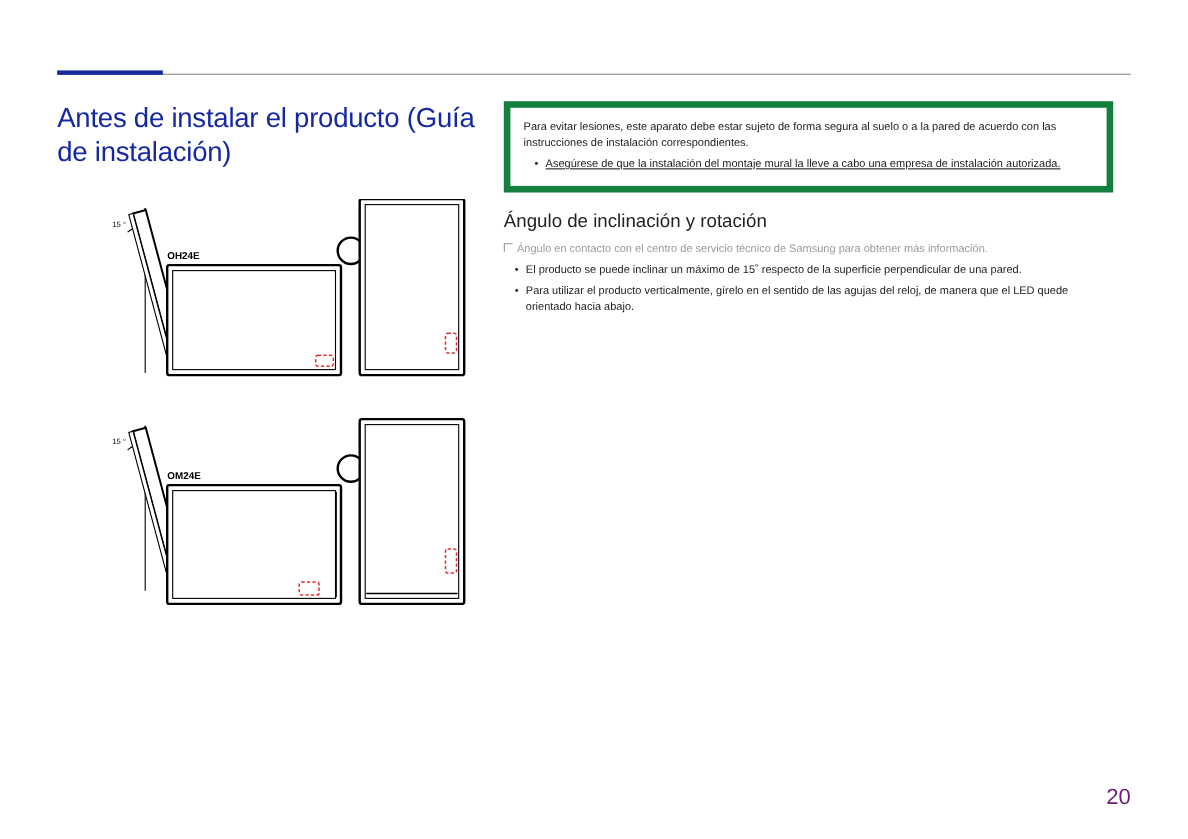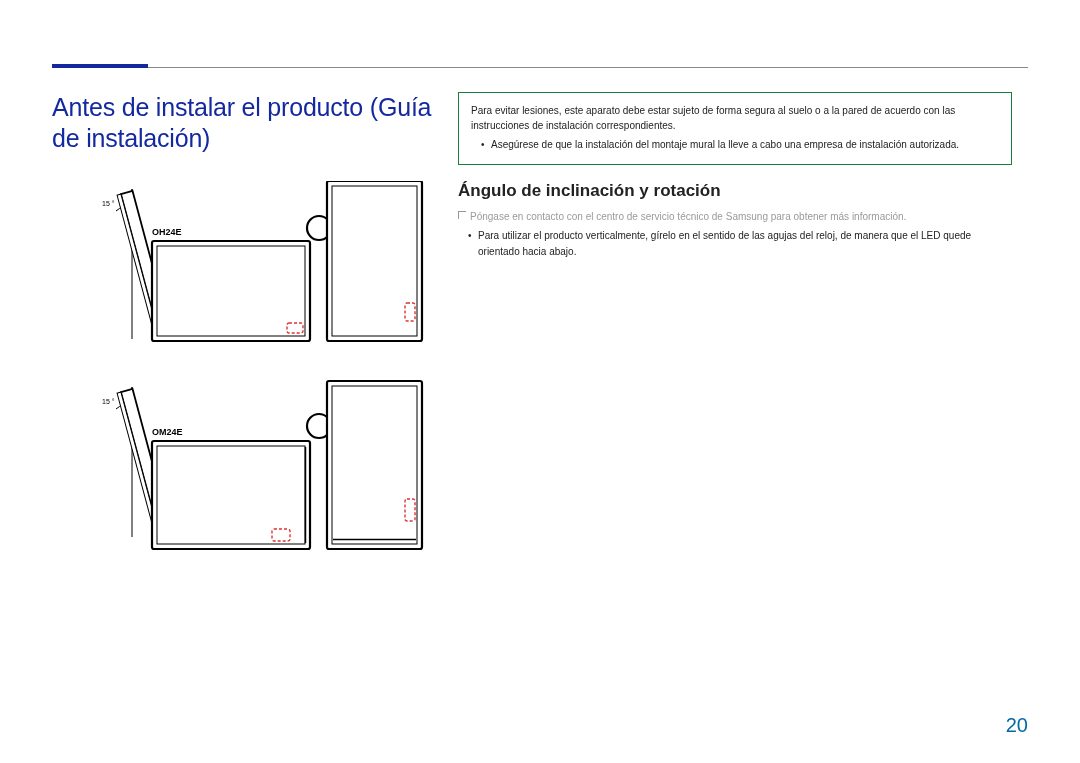--- a/index.html
+++ b/index.html
@@ -8,32 +8,32 @@
   .rule-top { position: absolute; top: 67px; left: 52px; right: 52px; height: 0; border-top: 1px solid #888; }
   .rule-accent { position: absolute; top: 64px; left: 52px; width: 96px; height: 4px; background: #1428a0; }
   .content { position: absolute; top: 92px; left: 52px; right: 68px; display: flex; justify-content: space-between; }
   .left-col { width: 392px; flex: 0 0 392px; }
   .right-col { flex: 1; padding-left: 14px; }
   h1 { font-size: 25px; font-weight: 400; color: #1428a0; line-height: 1.25; letter-spacing: -0.2px; }
   .diagram-block { margin-top: 26px; }
   .diagram-block svg { display: block; }
   .model-label { font-size: 9px; font-weight: 700; }
   .tilt-label { font-size: 7px; }
-  .warn-box { border: 1px solid #15803d; padding: 10px 12px 10px 12px; font-size: 10px; line-height: 1.5; }
+  .warn-box { border: 6px solid #15803d; padding: 10px 12px 10px 12px; font-size: 10px; line-height: 1.5; }
   .warn-box p { margin-bottom: 4px; }
-  .warn-box ul { list-style: none; padding-left: 10px; }
+  .warn-box ul { list-style: none; padding-left: 10px; text-decoration: underline; }
   .warn-box li { position: relative; padding-left: 10px; margin-bottom: 2px; }
   .warn-box li:before { content: "•"; position: absolute; left: 0; top: 0; }
-  h2 { font-size: 17px; font-weight: 700; color: #222; margin-top: 16px; margin-bottom: 8px; }
+  h2 { font-size: 17px; font-weight: 400; color: #222; margin-top: 16px; margin-bottom: 8px; }
   .note-dashed { font-size: 10px; color: #9a9a9a; position: relative; padding-left: 12px; line-height: 1.5; margin-bottom: 4px; }
   .note-dashed:before { content: ""; position: absolute; left: 0; top: 2px; width: 7px; height: 7px; border-top: 1px solid #9a9a9a; border-left: 1px solid #9a9a9a; }
   .body-list { list-style: none; font-size: 10px; line-height: 1.55; padding-left: 10px; }
   .body-list li { position: relative; padding-left: 10px; margin-bottom: 3px; }
   .body-list li:before { content: "•"; position: absolute; left: 0; top: 0; }
-  .page-number { position: absolute; right: 52px; bottom: 26px; font-size: 20px; color: #0369a1; }
+  .page-number { position: absolute; right: 52px; bottom: 26px; font-size: 20px; color: #701a75; }
 </style>
 </head>
 <body>
 
 <div class="page">
   <div class="rule-top"></div>
   <div class="rule-accent"></div>
 
   <div class="content">
     <div class="left-col">
@@ -116,21 +116,22 @@
 
     <div class="right-col">
       <div class="warn-box">
         <p>Para evitar lesiones, este aparato debe estar sujeto de forma segura al suelo o a la pared de acuerdo con las instrucciones de instalación correspondientes.</p>
         <ul>
           <li>Asegúrese de que la instalación del montaje mural la lleve a cabo una empresa de instalación autorizada.</li>
         </ul>
       </div>
 
       <h2>Ángulo de inclinación y rotación</h2>
-      <div class="note-dashed">Póngase en contacto con el centro de servicio técnico de Samsung para obtener más información.</div>
+      <div class="note-dashed">Ángulo en contacto con el centro de servicio técnico de Samsung para obtener más información.</div>
       <ul class="body-list">
+        <li>El producto se puede inclinar un máximo de 15˚ respecto de la superficie perpendicular de una pared.</li>
         <li>Para utilizar el producto verticalmente, gírelo en el sentido de las agujas del reloj, de manera que el LED quede orientado hacia abajo.</li>
       </ul>
     </div>
   </div>
 
   <div class="page-number">20</div>
 </div>
 
 </body></html>

